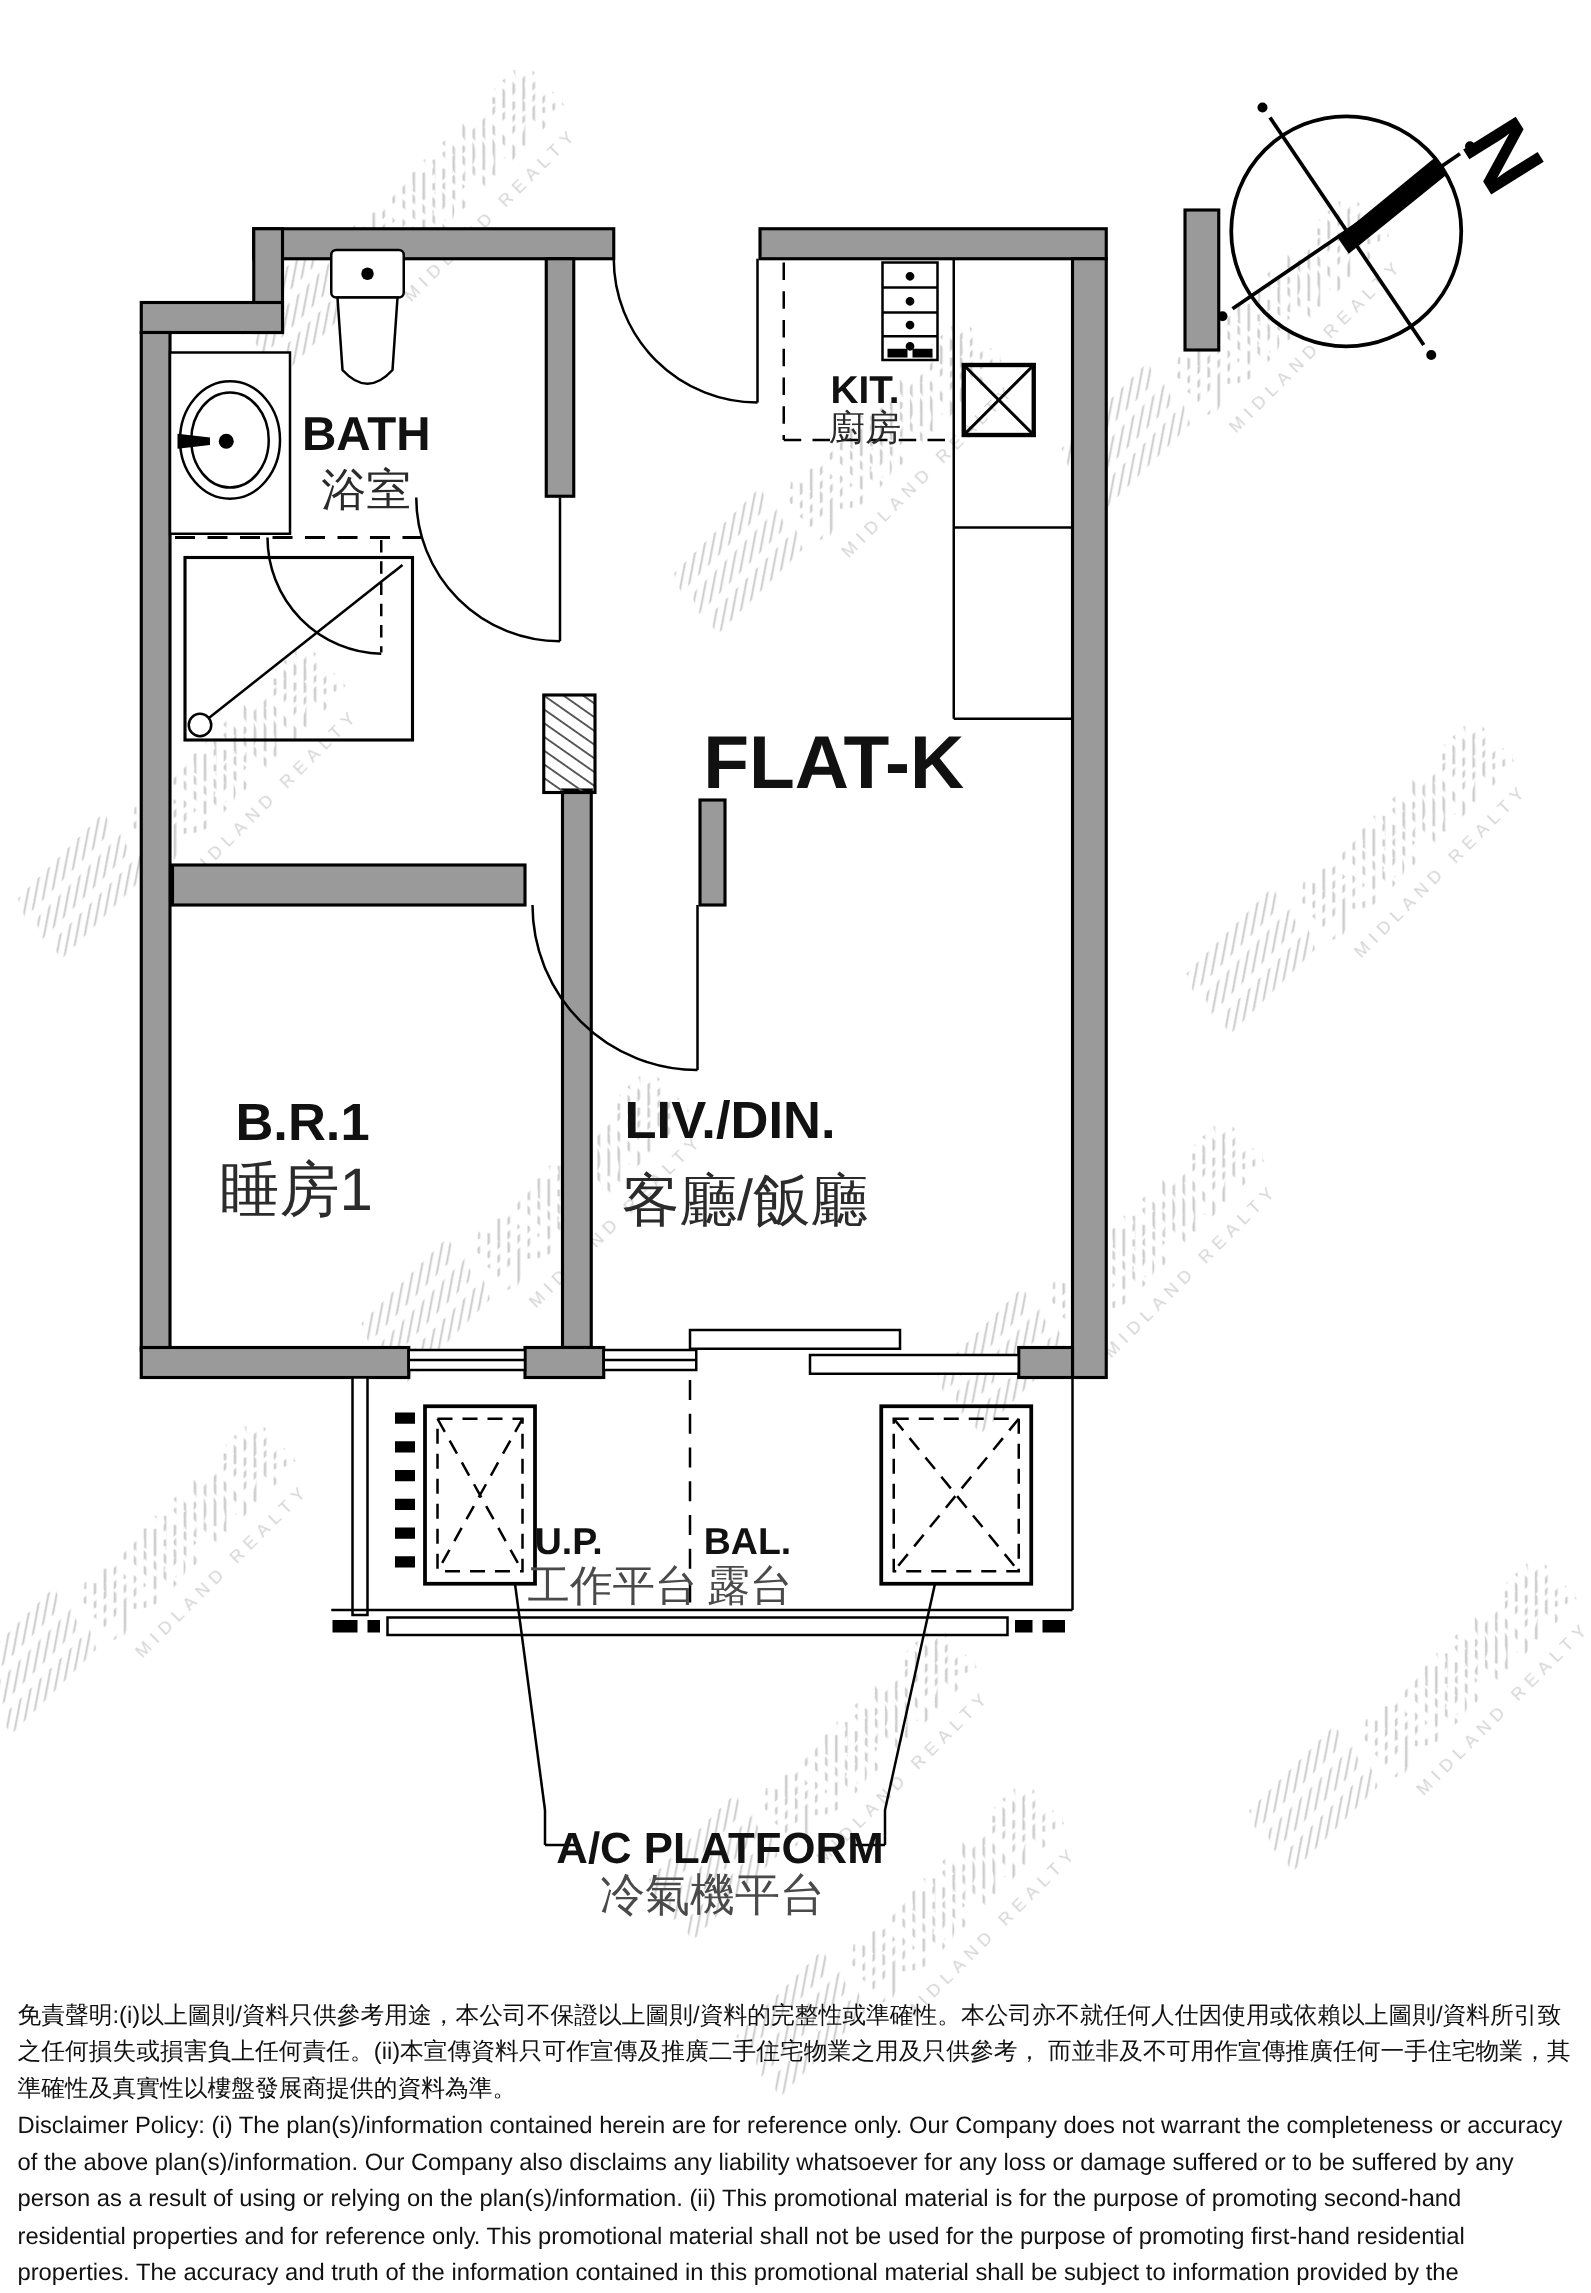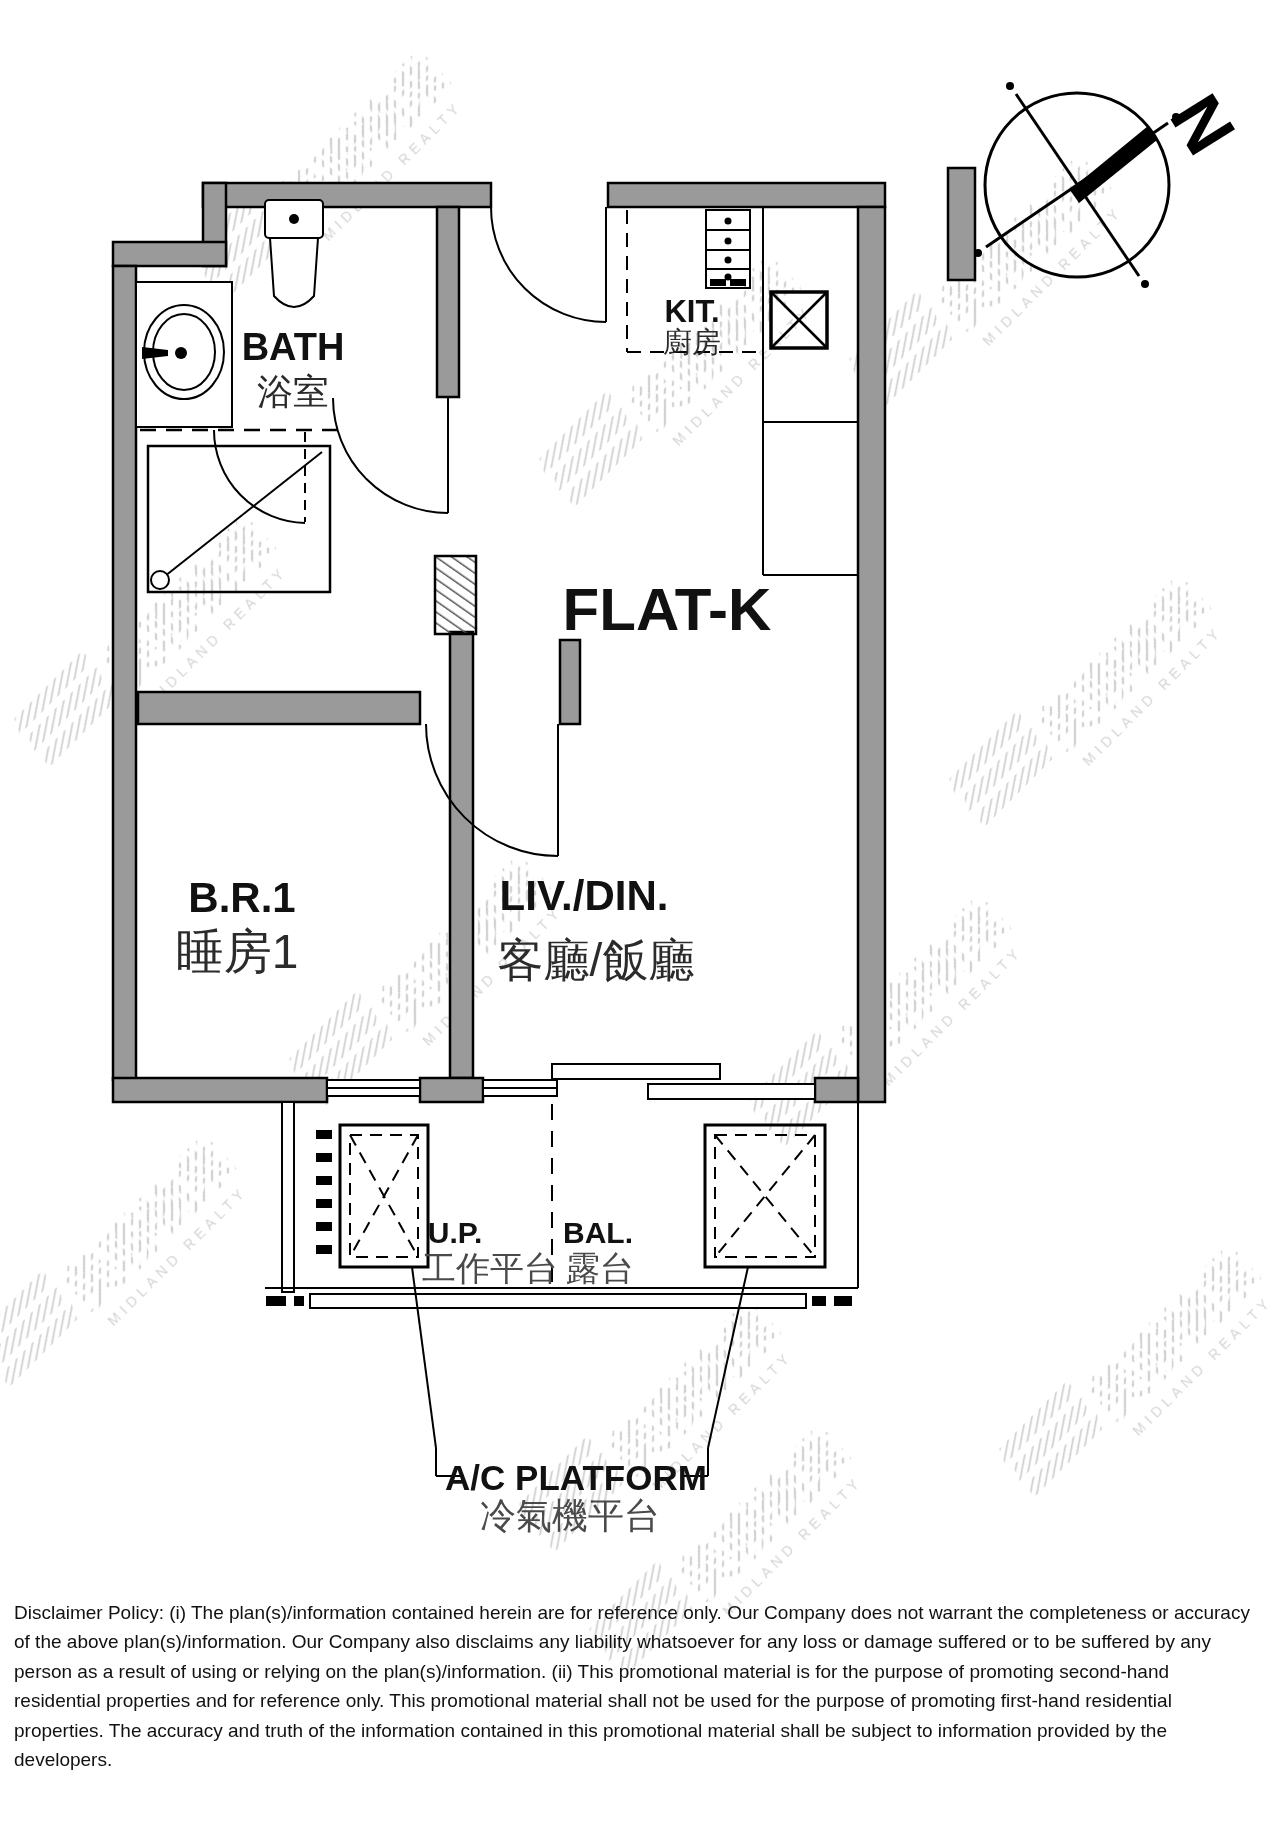--- a/index.html
+++ b/index.html
@@ -204,15 +204,16 @@
     <text class="lbl-en" x="598" y="1243" font-size="30">BAL.</text>
     <text class="lbl-zh-light" x="600" y="1280" font-size="34">露台</text>
 
     <text class="lbl-en" x="576" y="1490" font-size="35">A/C PLATFORM</text>
     <text class="lbl-zh-light" x="570" y="1528" font-size="36">冷氣機平台</text>
   </g>
 </svg>
 
   
   <div class="disclaimer">
+    <p>免責聲明:(i)以上圖則/資料只供參考用途，本公司不保證以上圖則/資料的完整性或準確性。本公司亦不就任何人仕因使用或依賴以上圖則/資料所引致之任何損失或損害負上任何責任。(ii)本宣傳資料只可作宣傳及推廣二手住宅物業之用及只供參考， 而並非及不可用作宣傳推廣任何一手住宅物業，其準確性及真實性以樓盤發展商提供的資料為準。</p>
     <p>Disclaimer Policy: (i) The plan(s)/information contained herein are for reference only. Our Company does not warrant the completeness or accuracy of the above plan(s)/information. Our Company also disclaims any liability whatsoever for any loss or damage suffered or to be suffered by any person as a result of using or relying on the plan(s)/information. (ii) This promotional material is for the purpose of promoting second-hand residential properties and for reference only. This promotional material shall not be used for the purpose of promoting first-hand residential properties. The accuracy and truth of the information contained in this promotional material shall be subject to information provided by the developers.</p>
   </div>
 </div>
 
 </body></html>

